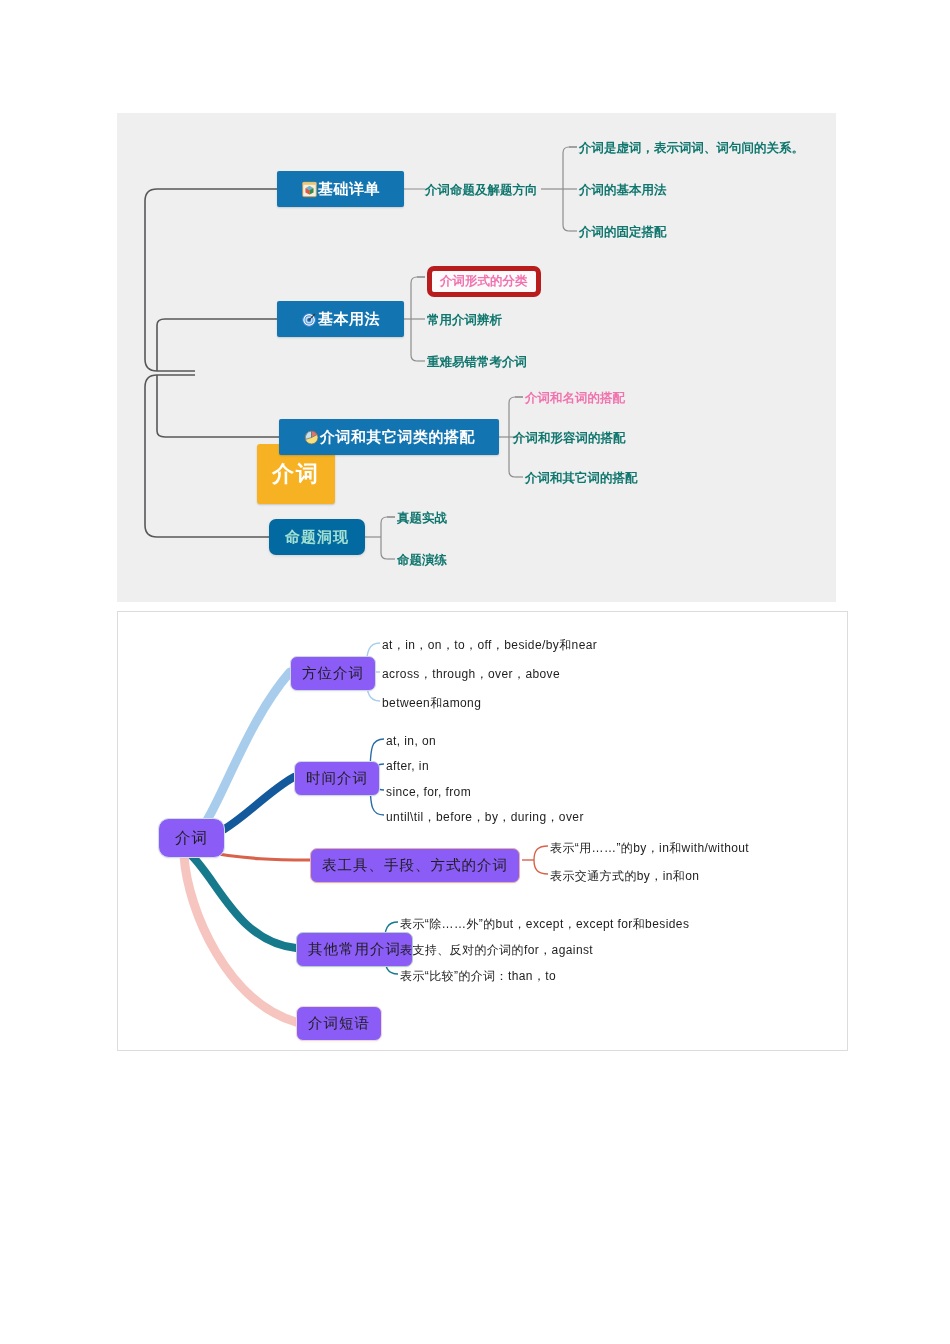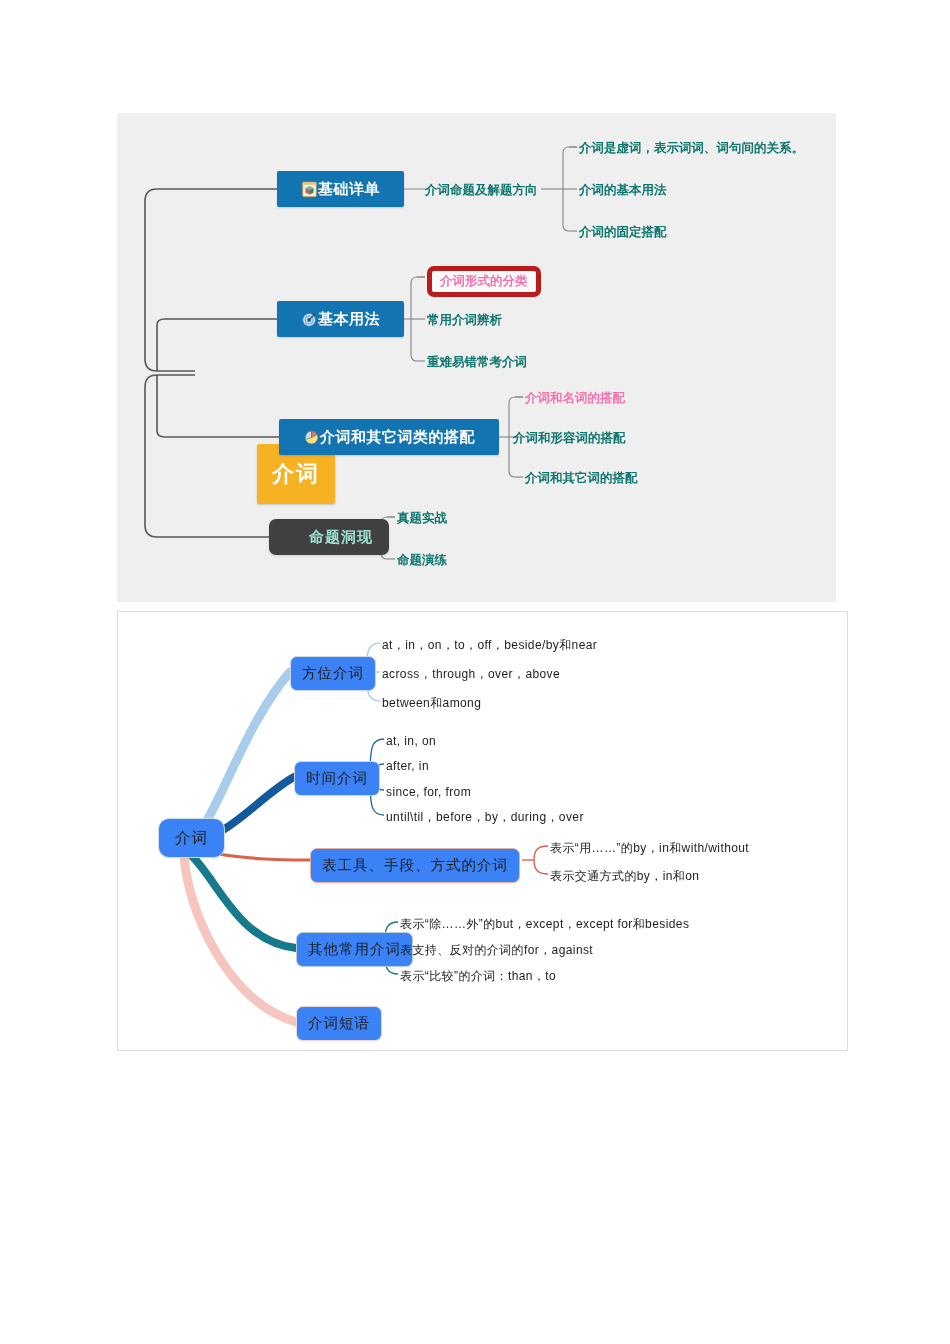--- a/index.html
+++ b/index.html
@@ -33,40 +33,40 @@
   }
   .n-blue{
     position:absolute;background:#1275b2;border-radius:2px;
     display:flex;align-items:center;gap:0;
     padding:0 24px;height:36px;
     color:#ffffff;font-size:15px;font-weight:700;letter-spacing:.5px;
     box-shadow:0 1px 2px rgba(0,0,0,.15);
     white-space:nowrap;
   }
   .n-white{
-    position:absolute;background:#404040;border-radius:7px;
+    position:absolute;background:#0369a1;border-radius:7px;
     display:flex;align-items:center;justify-content:center;
     height:36px;color:#9fe0d2;font-size:15px;font-weight:700;letter-spacing:1px;
-    box-shadow:0 1px 3px rgba(0,0,0,.12);white-space:nowrap;padding-left:24px;
+    box-shadow:0 1px 3px rgba(0,0,0,.12);white-space:nowrap;
   }
   .leaf{
     position:absolute;font-size:12.5px;font-weight:700;color:#0f766e;
     white-space:nowrap;line-height:1;
   }
   .leaf.pink{
     color:#f173ae;background:#fdfafc;border:5px solid #b91c1c;border-radius:7px;
     padding:4px 8px;font-weight:700;
   }
   .leaf.pinkplain{color:#f173ae;}
 
   .icon-sq{width:17px;height:17px;flex:0 0 17px;display:block;}
 
   
   .n2{
-    position:absolute;background:#3b82f6;border-radius:7px;
+    position:absolute;background:#8b5cf6;border-radius:7px;
     border:1px solid #cfd9e2;
     display:flex;align-items:center;justify-content:center;
     height:33px;padding:0 11px;white-space:nowrap;
     font-size:14.5px;color:#1d1d1d;letter-spacing:1px;
     box-shadow:0 1px 2px rgba(0,0,0,.05);
   }
   .n2.root{height:38px;padding:0 16px;font-size:15.5px;border-color:#cfe0ef;border-radius:11px;}
   .n2.red{border-color:#e8b3a4;}
   .n2.teal{border-color:#b5cfcf;}
   .n2.pink{border-color:#f0d7d7;}

